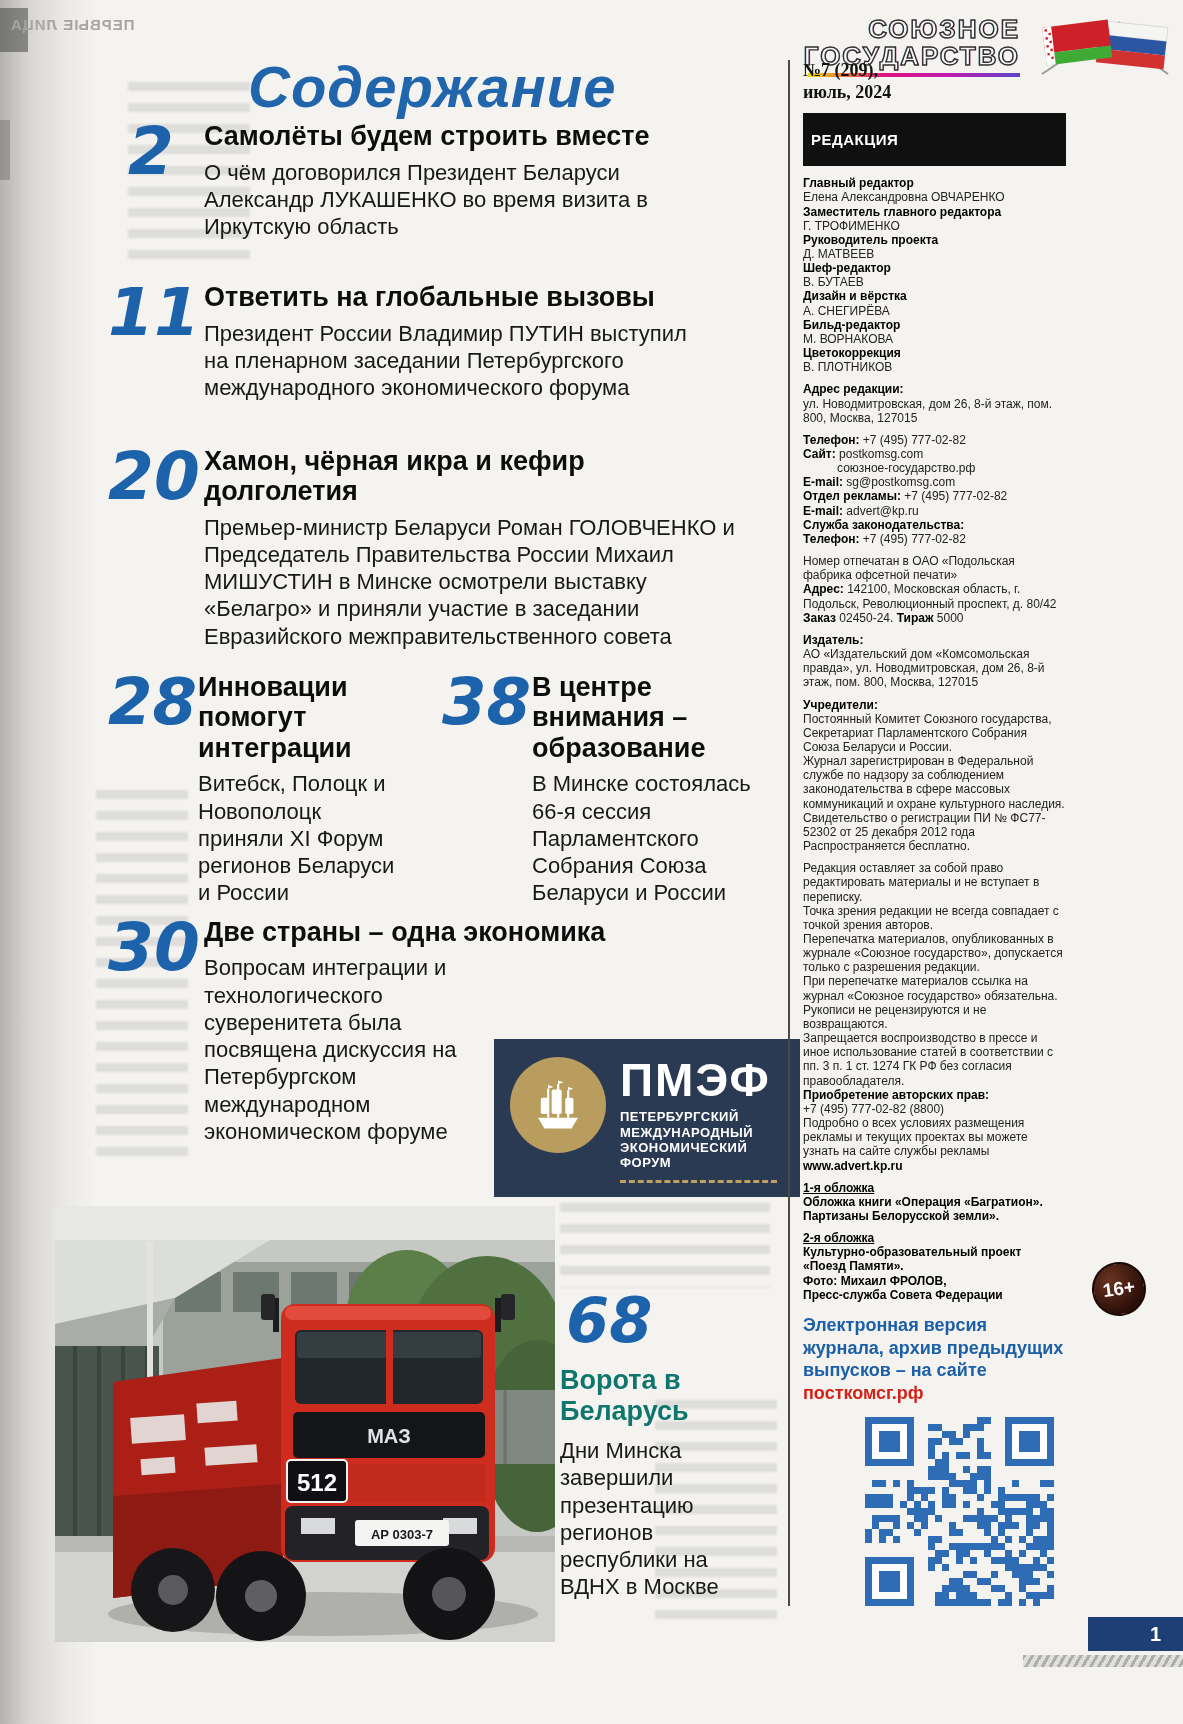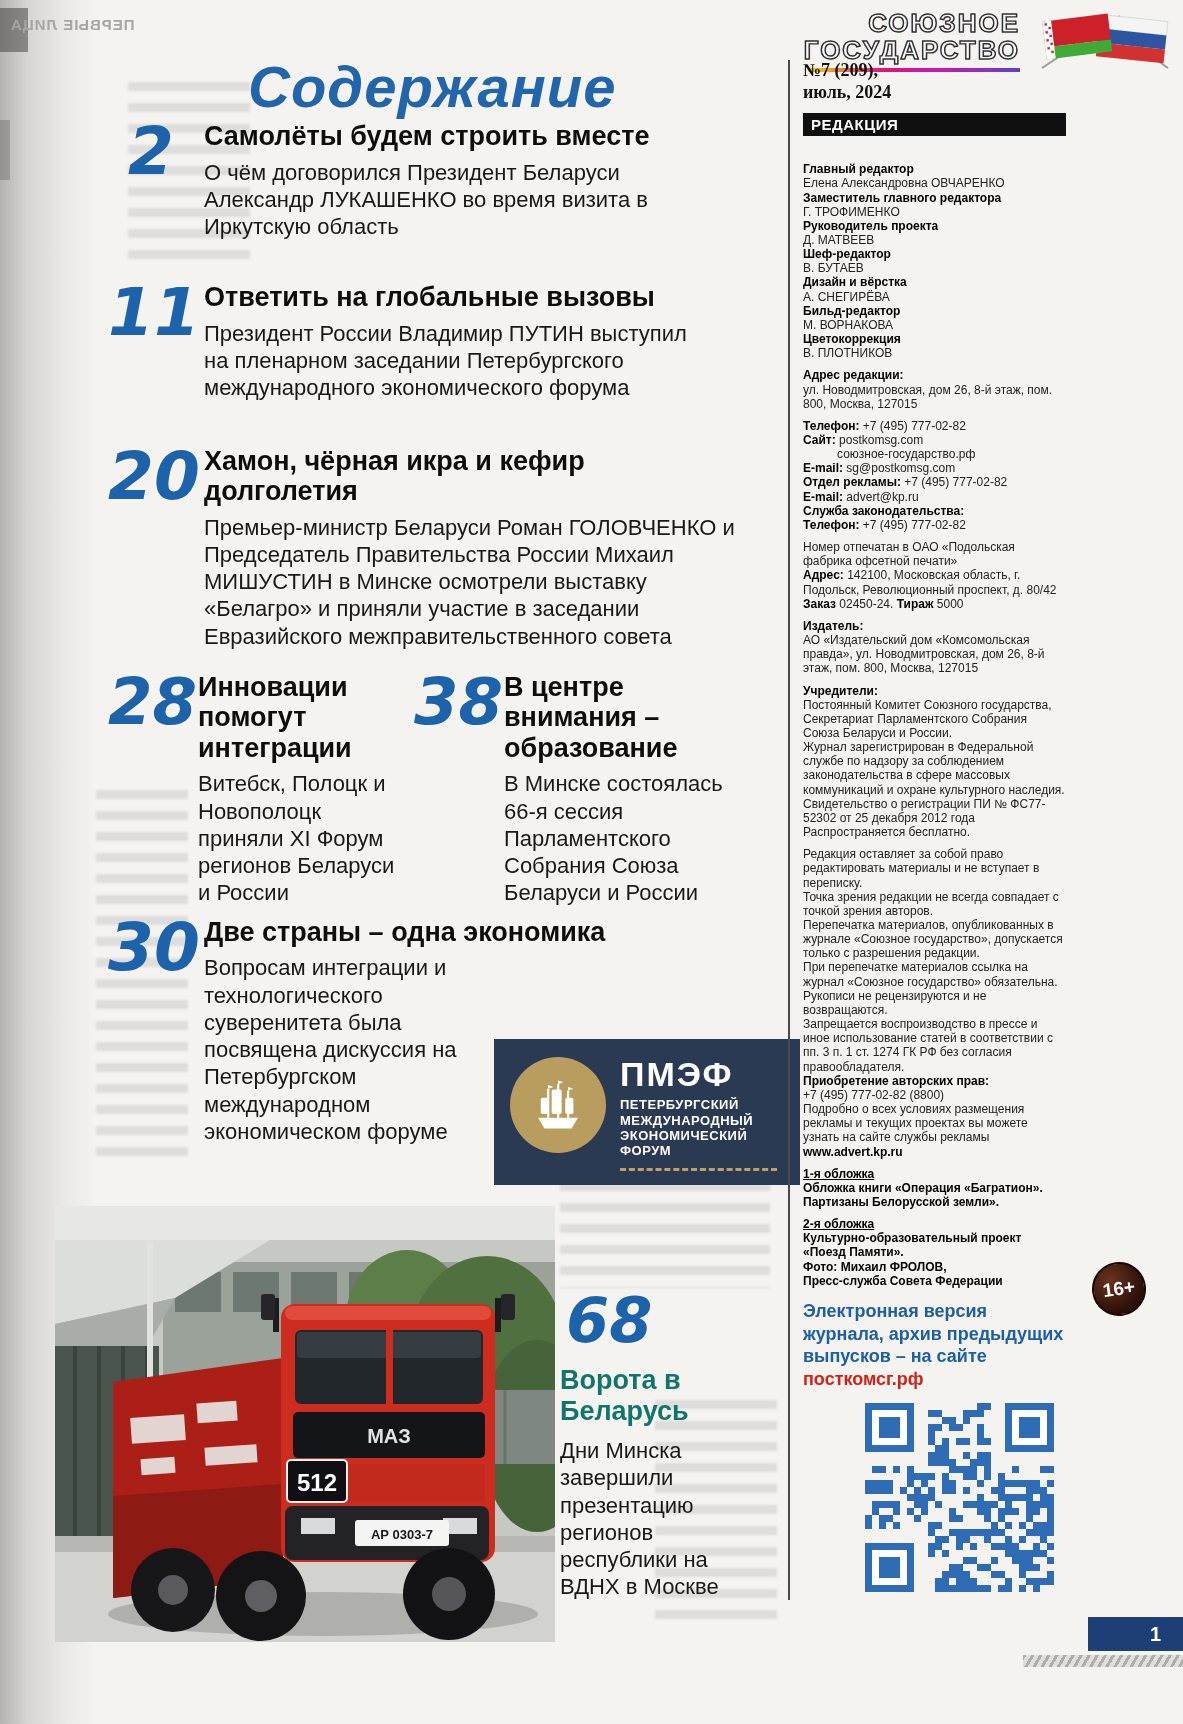--- a/index.html
+++ b/index.html
@@ -9,70 +9,70 @@
   
   .left-edge{position:absolute;left:0;top:0;width:98px;height:100%;
     background:linear-gradient(90deg,#b4b3af 0,#d6d5d1 28%,#eceae6 68%,#f4f3ef 100%);}
   .corner-mark{position:absolute;left:0;top:8px;width:28px;height:44px;background:#3a3a38;opacity:.5;}
   .corner-mark2{position:absolute;left:0;top:120px;width:10px;height:60px;background:#55554f;opacity:.35;}
   .ghost-page-title{position:absolute;left:10px;top:16px;transform:scaleX(-1);
     font-weight:700;font-size:15px;letter-spacing:1px;color:#a6a5a1;}
   .ghost{position:absolute;background:repeating-linear-gradient(180deg,rgba(110,112,120,.16) 0 9px,rgba(0,0,0,0) 9px 21px);filter:blur(1px);}
 
   
-  .masthead{position:absolute;left:778px;top:10px;width:400px;display:flex;align-items:center;}
+  .masthead{position:absolute;left:778px;top:16px;width:400px;display:flex;align-items:flex-start;}
   .logo-text{flex:1;text-align:right;padding-right:8px;line-height:1.02;
     font-weight:700;font-size:26px;letter-spacing:2px;color:rgba(255,255,255,.92);
     -webkit-text-stroke:1.4px #2e2e2e;
     text-shadow:1px 0 0 rgba(228,0,130,.3),-1px 0 0 rgba(0,160,220,.3);}
   .logo-underline{height:4px;width:212px;margin:4px 0 0 auto;
     background:linear-gradient(90deg,#f2d800 0%,#e0147e 35%,#c21bb0 65%,#5a44c8 100%);}
   .flags{width:150px;height:62px;flex:none;}
 
   
   .main{position:absolute;left:108px;top:58px;width:676px;}
   .contents-title{font-style:italic;font-weight:700;font-size:58px;letter-spacing:1px;
     color:#2166ad;margin:0 0 5px 140px;line-height:1;}
   .entry{display:flex;align-items:flex-start;}
   .entry .num{flex:none;width:86px;text-align:center;font-style:italic;font-weight:700;
     font-size:66px;line-height:.95;color:#1d63ab;font-family:"DejaVu Sans",sans-serif;}
   .entry .txt{margin-left:10px;}
   .entry .e-title{font-weight:700;font-size:27px;line-height:1.13;color:#0d0d0d;}
   .entry .e-desc{font-size:22px;line-height:1.24;color:#181818;margin-top:7px;}
   .mb-a{margin-bottom:42px;} .mb-b{margin-bottom:44px;} .mb-c{margin-bottom:22px;} .mb-d{margin-bottom:10px;}
-  .cols{display:flex;}
+  .cols{display:flex;gap:28px;}
   .cols .entry .num{width:80px;font-size:64px;}
   .col-1{width:306px;} .col-2{width:340px;}
   .e50-row{display:flex;gap:22px;align-items:flex-start;}
   .e50-desc{width:268px;font-size:22px;line-height:1.24;color:#181818;margin-top:7px;}
 
   
   .pmef{margin-top:92px;width:274px;flex:none;background:#2b3a53;padding:18px 16px 14px 16px;
     display:flex;gap:14px;align-items:flex-start;}
   .pmef-circle{flex:none;width:96px;height:96px;border-radius:50%;background:#b99d5f;
     display:flex;align-items:center;justify-content:center;}
   .pmef-text{flex:1;color:#fff;}
-  .pmef-abbr{font-weight:700;font-size:34px;letter-spacing:2px;line-height:1;margin-bottom:6px;}
+  .pmef-abbr{font-weight:700;font-size:46px;letter-spacing:2px;line-height:1;margin-bottom:6px;}
   .pmef-line{font-weight:700;font-size:13px;letter-spacing:.5px;line-height:1.18;}
   .pmef-rule{margin-top:9px;border-bottom:3px dashed #bfa061;width:96%;}
 
   
   .photo{position:absolute;left:55px;top:1206px;width:500px;height:436px;}
   .entry-68{position:absolute;left:560px;top:1292px;width:238px;}
   .entry-68 .num{font-style:italic;font-weight:700;font-size:62px;line-height:.95;color:#1d63ab;
     font-family:"DejaVu Sans",sans-serif;margin-left:6px;}
   .entry-68 .e-title{font-weight:700;font-size:27px;line-height:1.15;color:#0f766e;margin-top:14px;}
   .entry-68 .e-desc{font-size:22px;line-height:1.24;color:#181818;margin-top:10px;}
 
   
   .sidebar{position:absolute;left:788px;top:60px;width:278px;padding-left:13px;
     border-left:2px solid #4a4a46;min-height:1540px;box-sizing:border-box;}
   .issue{font-family:"Liberation Serif",serif;font-weight:700;font-size:18px;line-height:1.2;color:#111;margin-bottom:10px;}
   .red-bar{background:#101010;color:#fff;font-weight:700;font-size:15px;letter-spacing:.5px;
-    padding:3px 8px;margin-bottom:26px;}
+    padding:18px 8px;margin-bottom:10px;}
   .sb{font-size:12px;line-height:1.18;color:#222;}
   .sb .b{font-weight:700;color:#000;}
   .sb-block{margin-bottom:8px;}
   .indent{padding-left:34px;}
   .u{text-decoration:underline;}
   .legal-p{margin:0;}
   .eversion{margin-top:12px;font-weight:700;font-size:18px;line-height:1.26;color:#1a5fa8;}
   .eversion .red{color:#d42118;}
   .qr{margin:12px 0 0 62px;line-height:0;}
 

